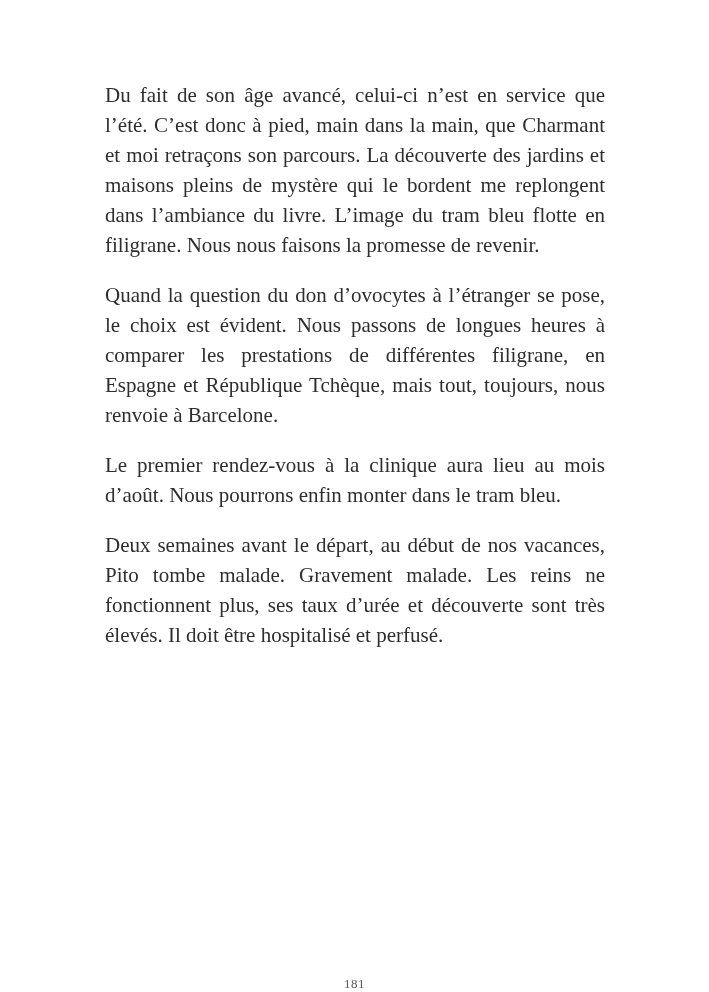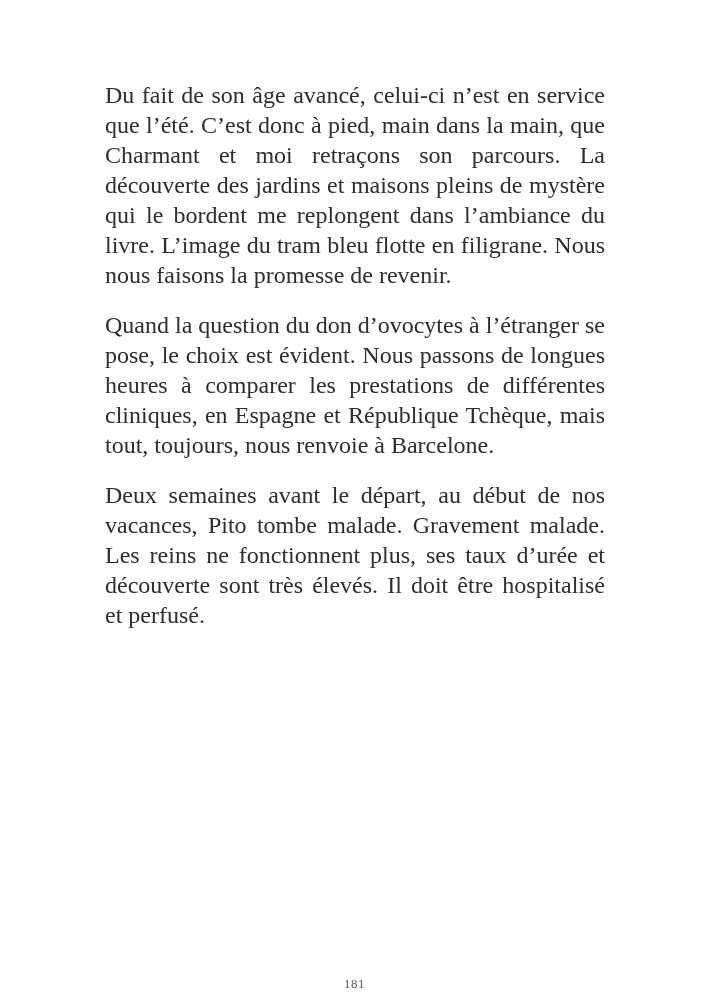--- a/index.html
+++ b/index.html
@@ -14,21 +14,21 @@
     background: #ffffff;
     font-family: "Liberation Serif", serif;
     color: #2e2e2e;
     overflow: hidden;
   }
   .text-block {
     position: absolute;
     left: 105px;
     top: 80px;
     width: 500px;
-    font-size: 24px;
+    font-size: 21px;
     line-height: 30px;
     text-align: justify;
     text-justify: inter-word;
   }
   .text-block p {
     margin: 0 0 20px 0;
   }
   .page-number {
     position: absolute;
     top: 936px;
@@ -41,17 +41,18 @@
     letter-spacing: 0.5px;
     margin-top: 40px;
   }
 </style>
 </head>
 <body>
 
 <div class="book-page">
   <div class="text-block">
     <p>Du fait de son âge avancé, celui-ci n’est en service que l’été. C’est donc à pied, main dans la main, que Charmant et moi retraçons son parcours. La découverte des jardins et maisons pleins de mystère qui le bordent me replongent dans l’ambiance du livre. L’image du tram bleu flotte en filigrane. Nous nous faisons la promesse de revenir.</p>
-    <p>Quand la question du don d’ovocytes à l’étranger se pose, le choix est évident. Nous passons de longues heures à comparer les prestations de différentes cliniques, en Espagne et République Tchèque, mais tout, toujours, nous renvoie à Barcelone.</p>
+    <p>Quand la question du don d’ovocytes à l’étranger se pose, le choix est évident. Nous passons de longues heures à comparer les prestations de différentes filigrane, en Espagne et République Tchèque, mais tout, toujours, nous renvoie à Barcelone.</p>
+    <p>Le premier rendez-vous à la clinique aura lieu au mois d’août. Nous pourrons enfin monter dans le tram bleu.</p>
     <p>Deux semaines avant le départ, au début de nos vacances, Pito tombe malade. Gravement malade. Les reins ne fonctionnent plus, ses taux d’urée et découverte sont très élevés. Il doit être hospitalisé et perfusé.</p>
   </div>
   <div class="page-number">181</div>
 </div>
 
 </body></html>

